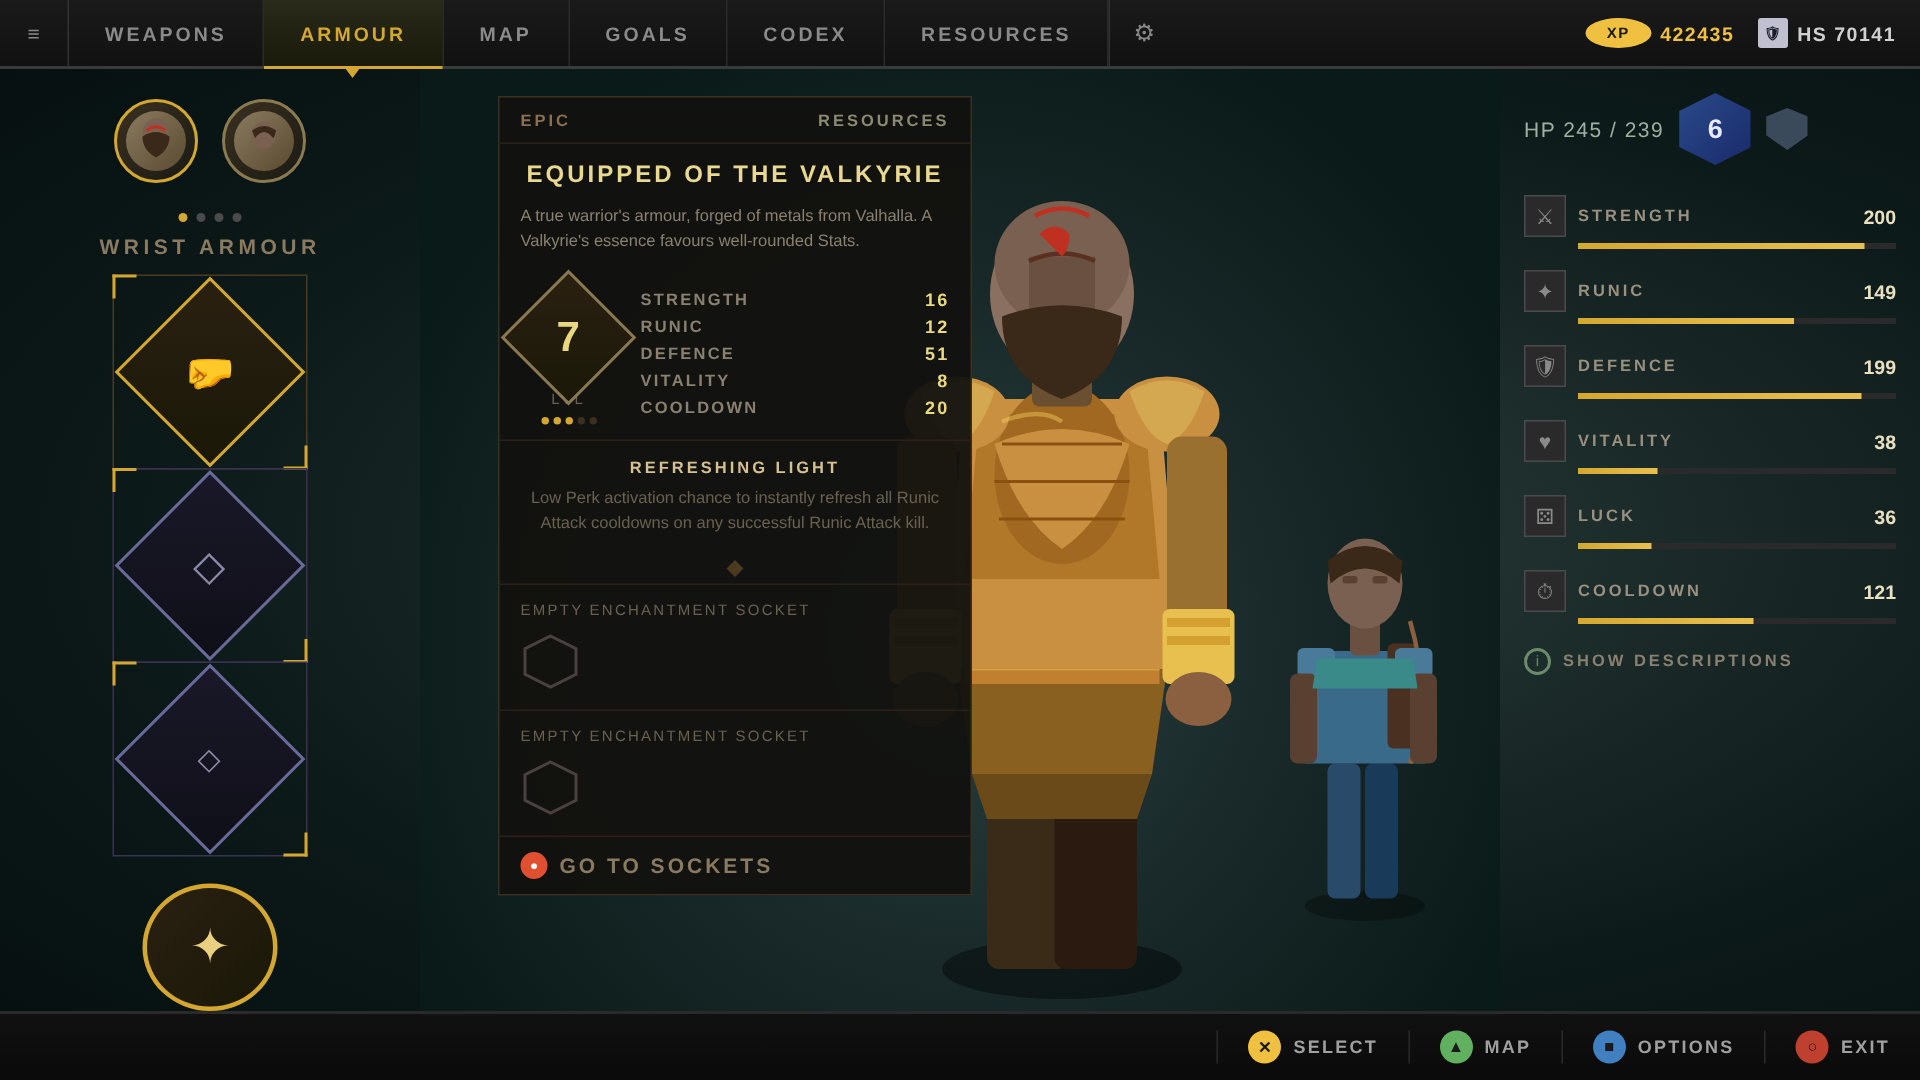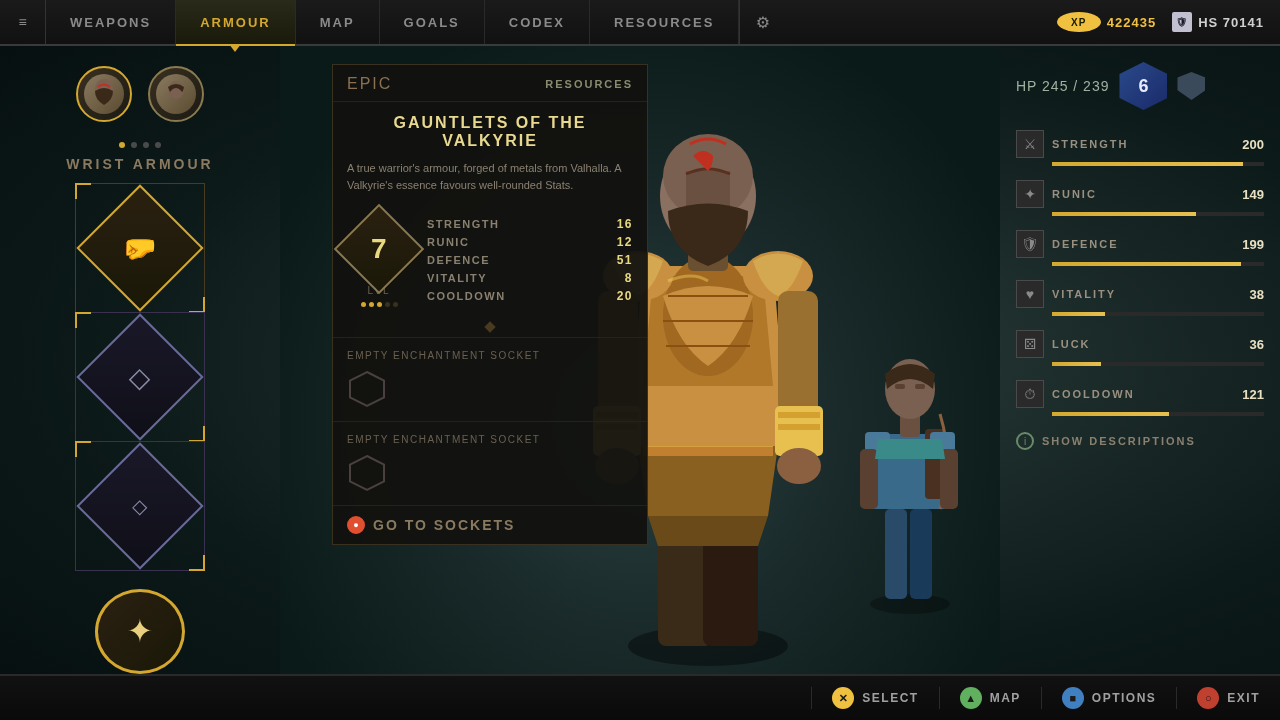--- a/index.html
+++ b/index.html
@@ -324,24 +324,24 @@
 
     .item-card-header {
       display: flex;
       justify-content: space-between;
       align-items: center;
       padding: 10px 14px 8px;
       border-bottom: 1px solid #2a2018;
     }
 
     .item-rarity {
-      font-size: 16px;
+      font-size: 11px;
       letter-spacing: 2px;
       color: #8a7050;
-      font-weight: normal;
+      font-weight: bold;
     }
 
     .item-equipped {
       font-size: 11px;
       letter-spacing: 2px;
       color: #8a8a70;
       font-weight: bold;
     }
 
     .item-name {
@@ -929,21 +929,21 @@
     <span class="talisman-icon">✦</span>
   </div>
 </aside>
 
 <div class="item-card">
   <div class="item-card-header">
     <span class="item-rarity">EPIC</span>
     <span class="item-equipped">RESOURCES</span>
   </div>
 
-  <div class="item-name">GAUNTLETS OF THE VALKYRIE</div>
+  <div class="item-name">EQUIPPED OF THE VALKYRIE</div>
   <div class="item-description">A true warrior's armour, forged of metals from Valhalla. A Valkyrie's essence favours well-rounded Stats.</div>
 
   <div class="item-stats-section">
     <div class="item-level-box">
       <div class="level-diamond">
         <span class="level-number">7</span>
       </div>
       <span class="level-label">LVL</span>
       <div class="level-dots">
         <div class="level-dot filled"></div>
@@ -970,20 +970,24 @@
         <span class="stat-name">VITALITY</span>
         <span class="stat-value">8</span>
       </div>
       <div class="stat-row">
         <span class="stat-name">COOLDOWN</span>
         <span class="stat-value">20</span>
       </div>
     </div>
   </div>
 
+  <div class="item-perk">
+    <div class="perk-name">REFRESHING LIGHT</div>
+    <div class="perk-desc">Low Perk activation chance to instantly refresh all Runic Attack cooldowns on any successful Runic Attack kill.</div>
+  </div>
 
   <div style="display:flex;align-items:center;justify-content:center;padding:6px 0;">
     <div style="width:8px;height:8px;transform:rotate(45deg);background:#4a3a20;"></div>
   </div>
 
   <div class="enchant-socket">
     <div class="enchant-label">EMPTY ENCHANTMENT SOCKET</div>
     <div class="socket-icon">
       <svg width="38" height="38" viewBox="0 0 38 38">
         <polygon points="19,2 36,10.5 36,27.5 19,36 2,27.5 2,10.5" fill="none" stroke="#4a4040" stroke-width="2"></polygon>

